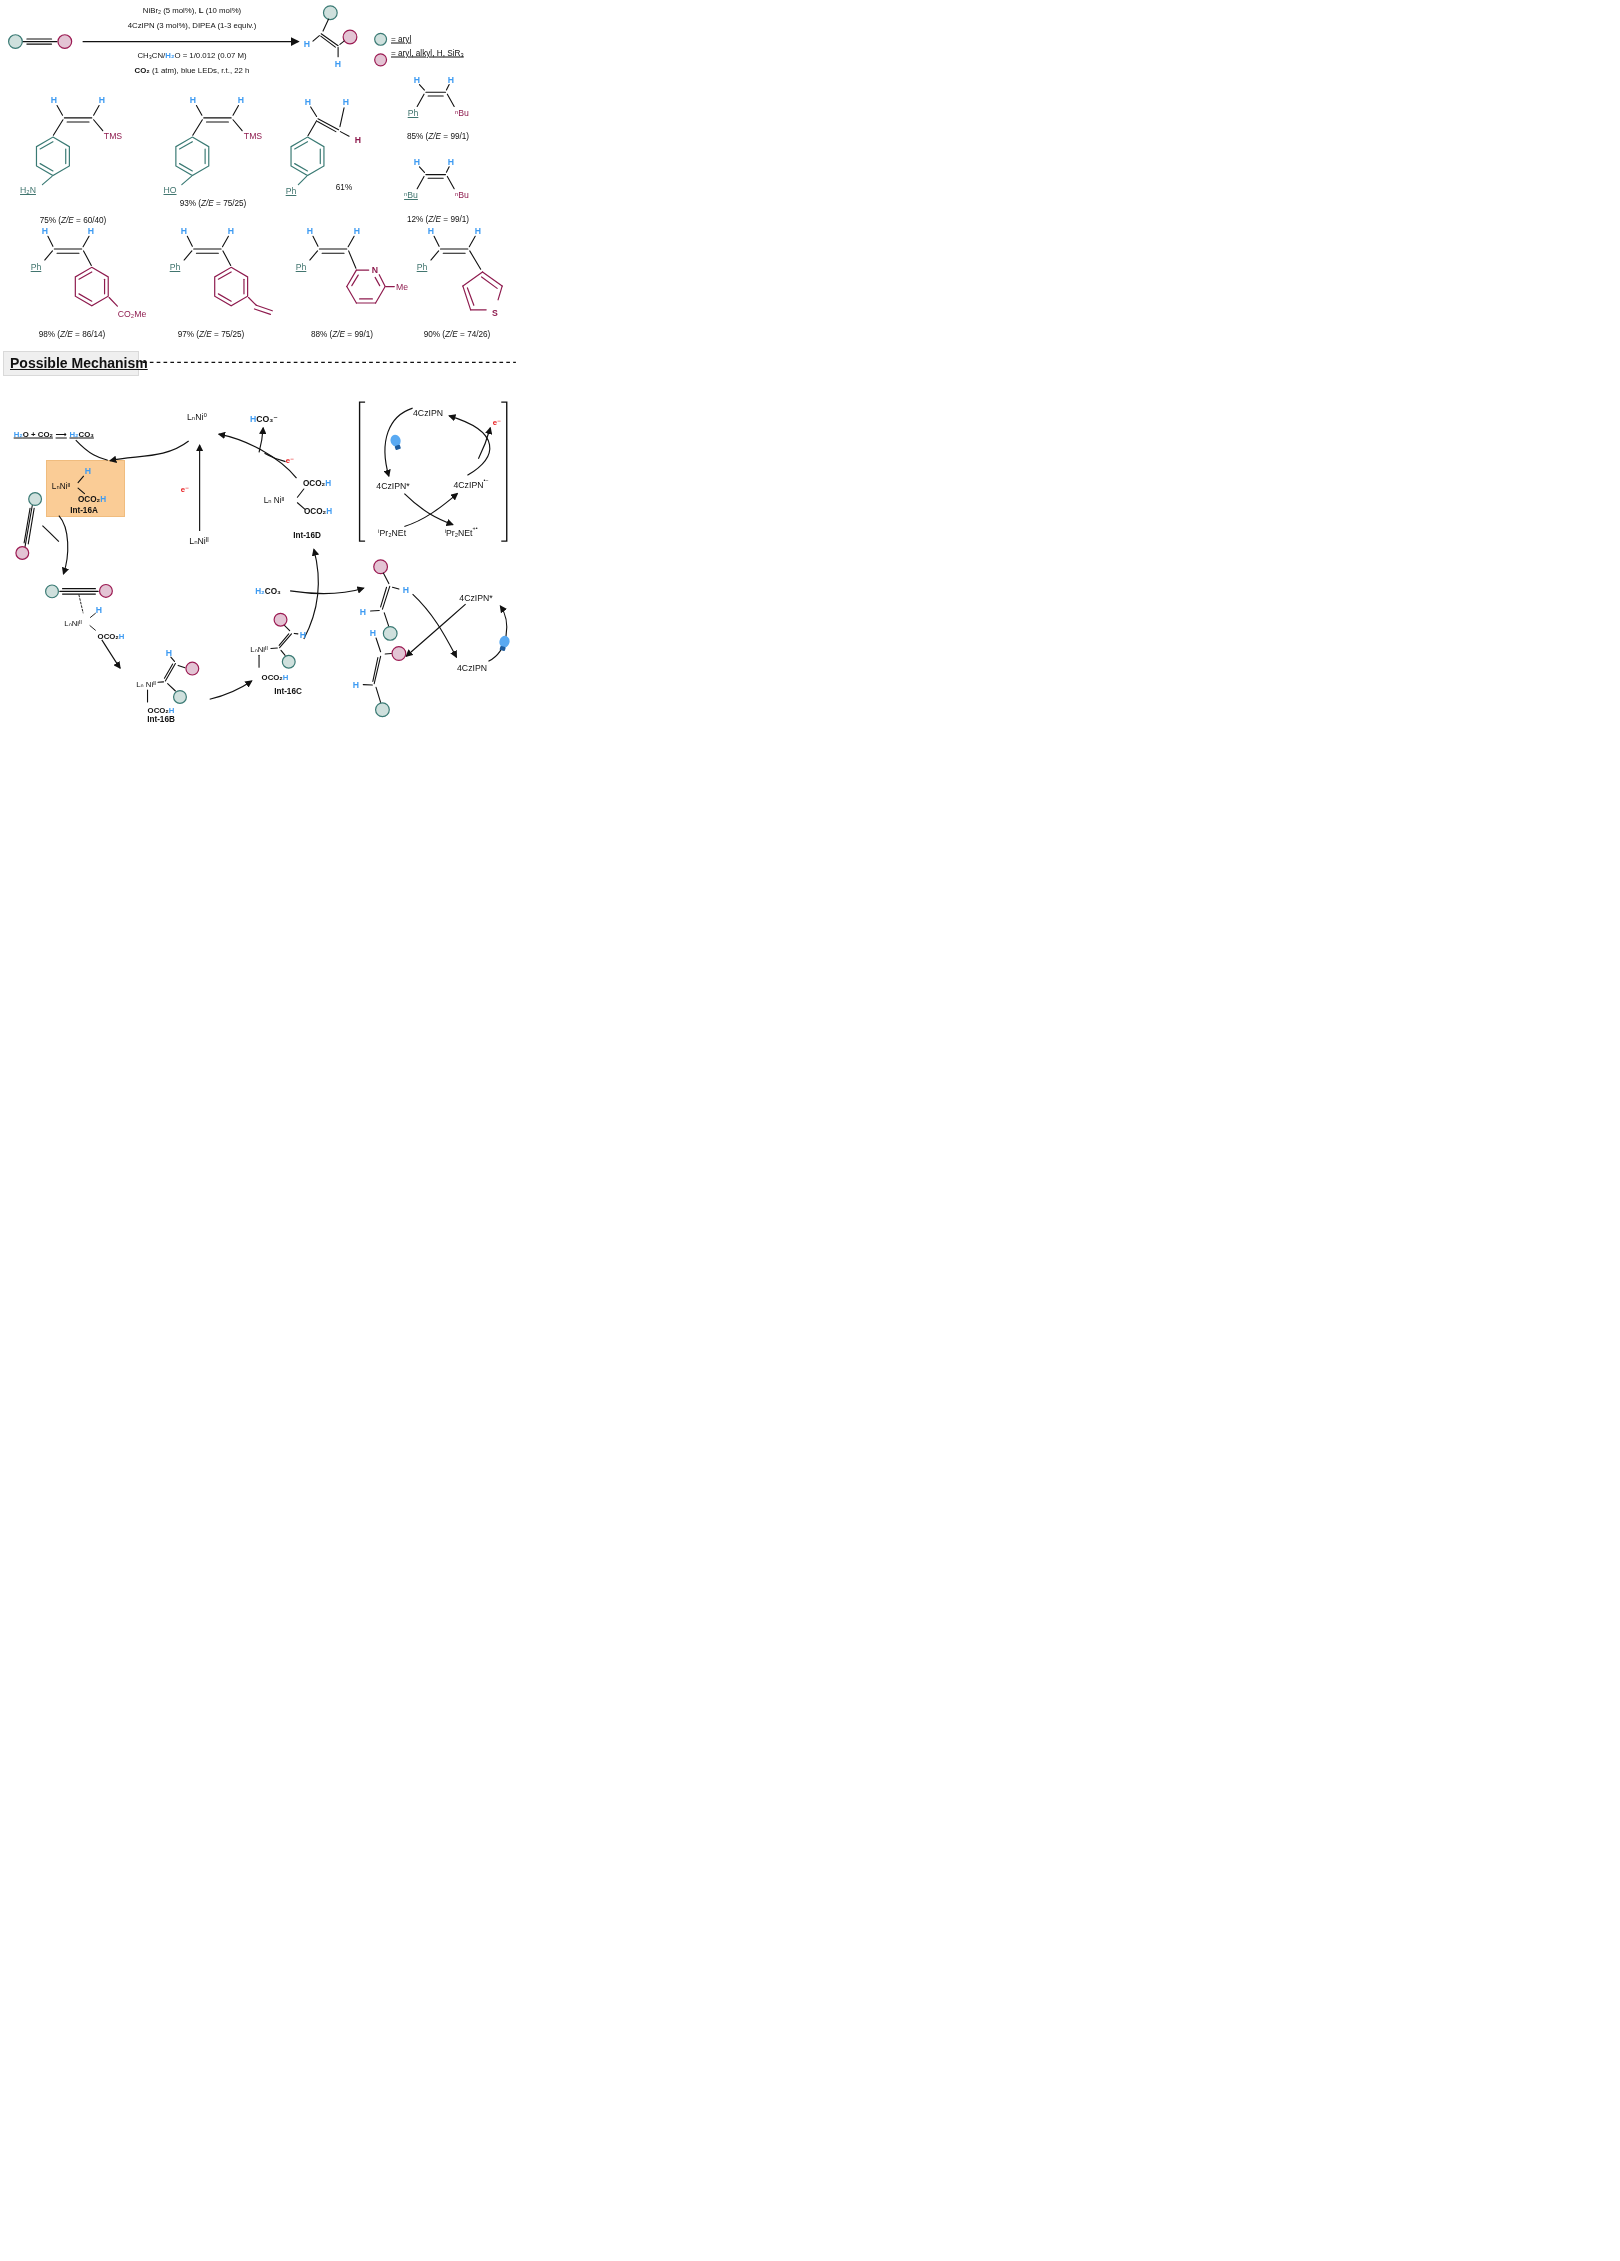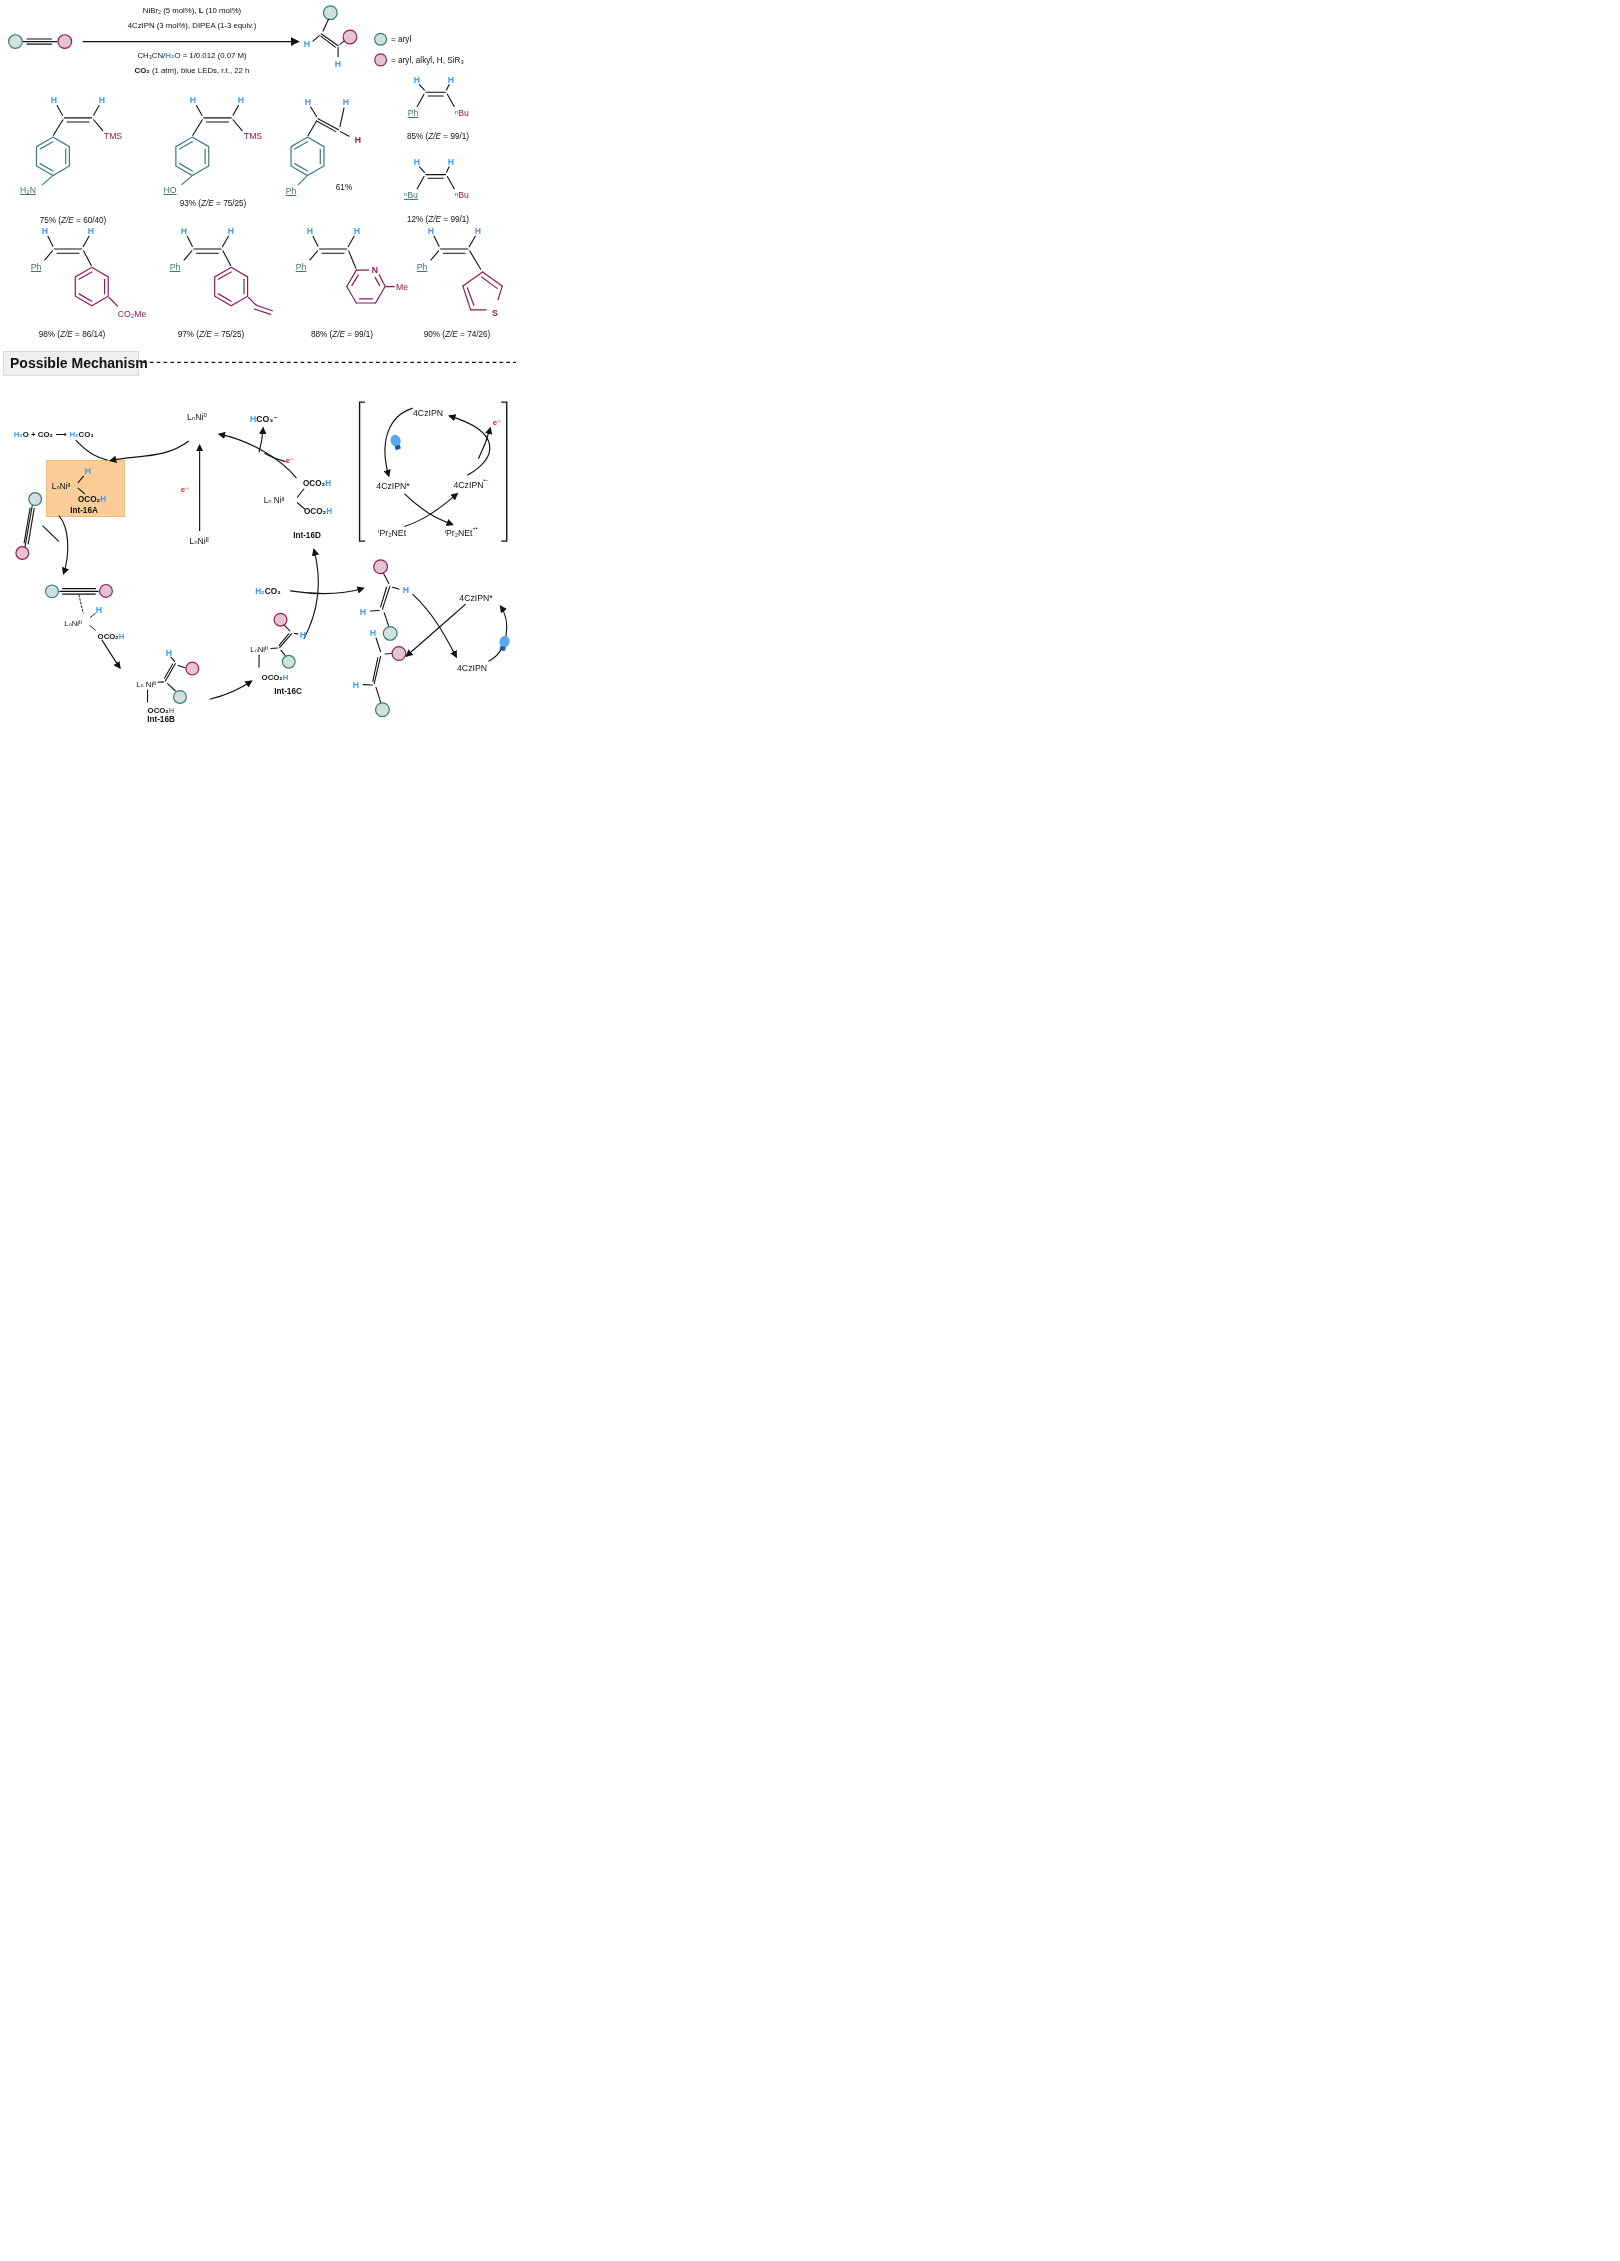--- a/index.html
+++ b/index.html
@@ -2,21 +2,21 @@
 <html style="font-size:7.3px"><head>
 <meta charset="utf-8">
 <style>
   html,body{margin:0;padding:0;background:#fff;}
   #canvas{position:relative;width:519px;height:723px;background:#fff;overflow:hidden;
           font-family:"Liberation Sans","DejaVu Sans",sans-serif;color:#111;}
   #art{position:absolute;left:0;top:0;z-index:2;pointer-events:none;}
   .boxlayer{position:absolute;left:0;top:0;z-index:1;}
   .txt{position:absolute;z-index:3;white-space:nowrap;}
   .t{transform:translate(-50%,-50%);} 
-  .tl{transform:translate(0,-50%);}   
+  .tl{transform:translate(0,-50%);text-decoration:underline;}   
   .f17{font-size:7.8px;} .f18{font-size:8.2px;} .f19{font-size:8.7px;} .f20{font-size:14px;}
   .b{font-weight:700;}
   .blue{color:#3E9BF2;font-weight:700;}
   .red{color:#E8191C;font-weight:700;}
   .teal{color:#41756F;text-decoration:underline;}
   .mar{color:#8E1B4E;}
   .hb{color:#3E9BF2;font-weight:700;font-size:8.7px;}
   .hm{color:#8E1B4E;font-weight:700;font-size:8.7px;}
   sup{font-size:62%;position:relative;top:-0.5em;}
   .arrsp{margin:0 2.7px;}
@@ -323,21 +323,21 @@
 
   <div class="txt t f17" style="left:192px;top:10px"><span>NiBr₂ (5 mol%), </span><span class="b">L</span><span> (10 mol%)</span></div>
   <div class="txt t f17" style="left:192px;top:25px">4CzIPN (3 mol%), DIPEA (1-3 equiv.)</div>
   <div class="txt t f17" style="left:192px;top:55px"><span>CH₃CN/</span><span class="blue">H₂</span><span>O = 1/0.012 (0.07 M)</span></div>
   <div class="txt t f17" style="left:192px;top:70px"><span class="b">CO₂</span><span> (1 atm), blue LEDs, r.t., 22 h</span></div>
 
   <div class="txt t hb" style="left:307px;top:44px">H</div>
   <div class="txt t hb" style="left:338px;top:64px">H</div>
 
   <div class="txt tl f18" style="left:391px;top:39px">= aryl</div>
-  <div class="txt tl f18" style="left:391px;top:60px">= aryl, alkyl, H, SiR₃</div>
+  <div class="txt tl f18" style="left:391px;top:53px">= aryl, alkyl, H, SiR₃</div>
 
   <div class="txt t hb" style="left:54px;top:100px">H</div>
   <div class="txt t hb" style="left:102px;top:100px">H</div>
   <div class="txt t f19 mar" style="left:113px;top:136px">TMS</div>
   <div class="txt t f19 teal" style="left:28px;top:190px">H₂N</div>
   <div class="txt t f18" style="left:73px;top:220px"><span>75% (</span><i>Z/E</i><span> = 60/40)</span></div>
 
   <div class="txt t hb" style="left:193px;top:100px">H</div>
   <div class="txt t hb" style="left:241px;top:100px">H</div>
   <div class="txt t f19 mar" style="left:253px;top:136px">TMS</div>

